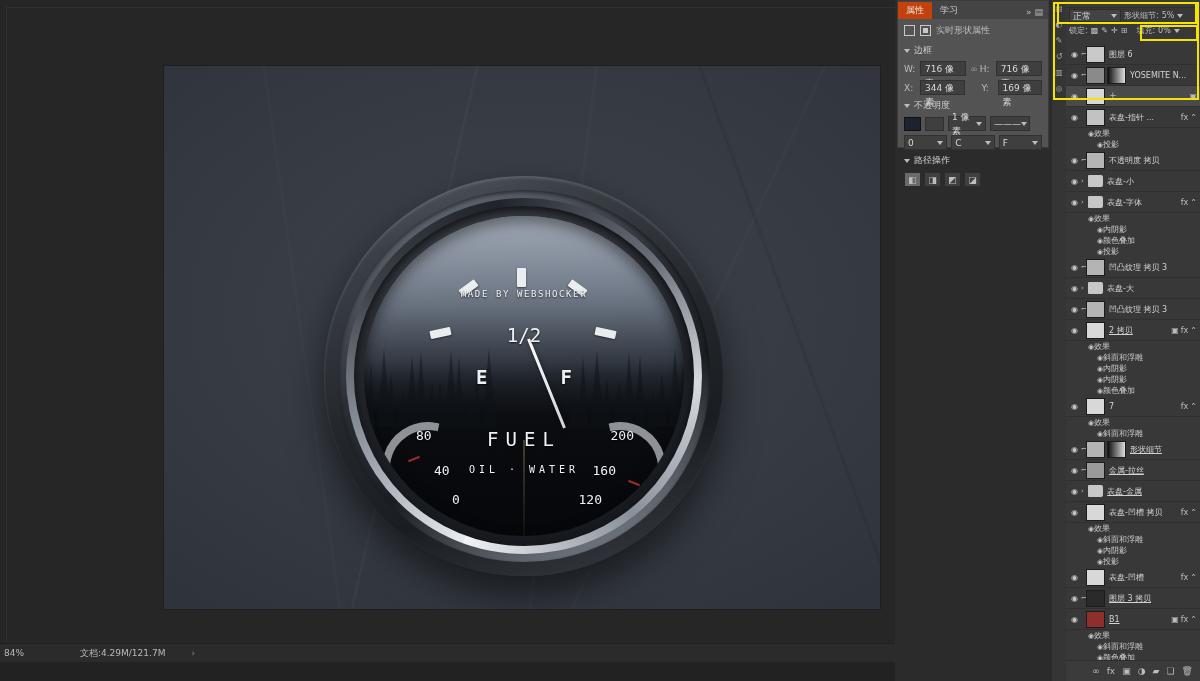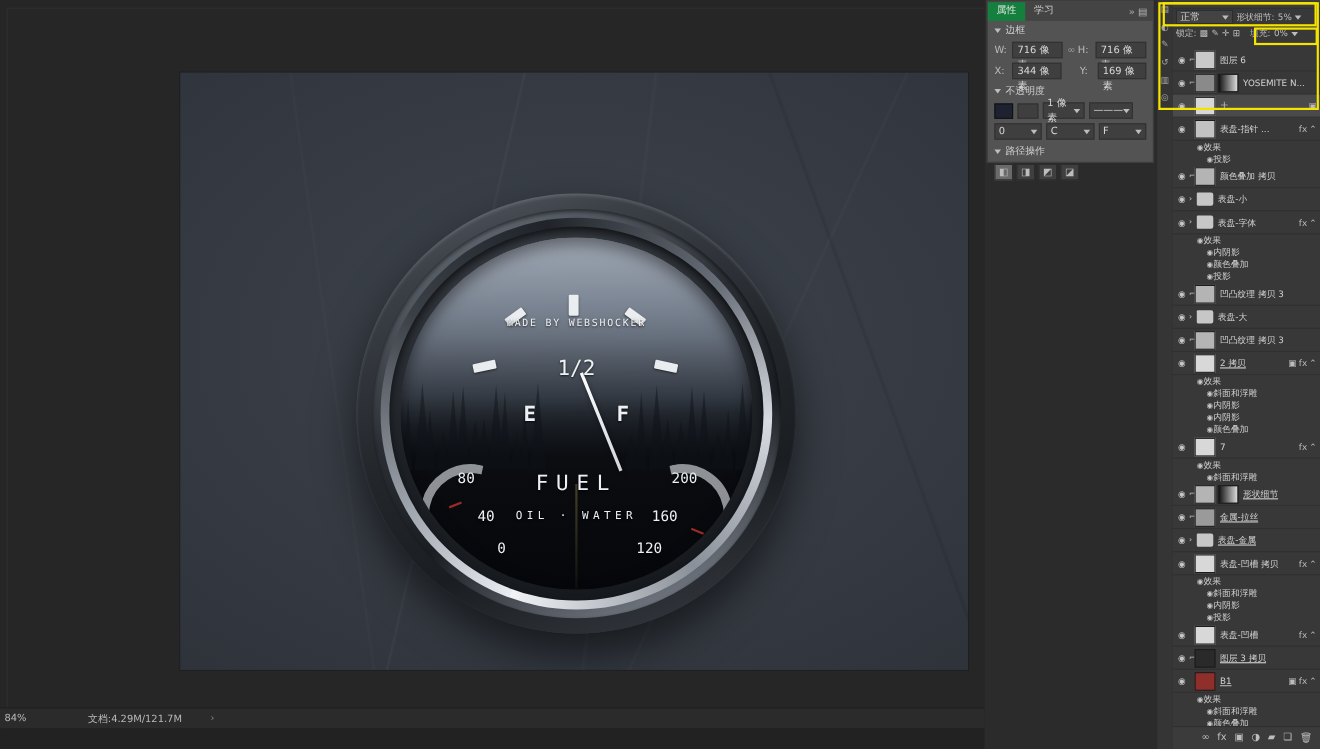--- a/index.html
+++ b/index.html
@@ -111,21 +111,21 @@
   #sub-r{ right:18px; bottom:22px; clip-path:polygon(48% 0,100% 0,100% 100%,48% 100%); transform:rotate(-12deg);}
   .redmark{ position:absolute; width:12px; height:2px; background:#9c2b26; }
 
   
   #dock{ position:absolute; left:895px; top:0; width:305px; height:681px; background:#2b2b2b; }
 
   #props{ position:absolute; left:2px; top:0; width:152px; height:148px;
           background:#535353; border:1px solid #3c3c3c; }
   #props-tabs{ height:18px; background:#444444; display:flex; align-items:flex-end; }
   .ptab{ height:17px; padding:0 8px; line-height:17px; font-size:9px; color:#c9c9c9; }
-  .ptab.active{ background:#15803d; color:#e2e2e2; }
+  .ptab.active{ background:#c2410c; color:#e2e2e2; }
   #props-tabbtns{ margin-left:auto; padding:0 5px 2px 0; color:#b5b5b5; font-size:9px; }
   #props-title{ display:flex; align-items:center; gap:5px; padding:5px 6px; }
   .sq-ic{ width:11px; height:11px; border:1px solid #c8c8c8; }
   .sq-ic.fill{ background:#c8c8c8; box-shadow:inset 0 0 0 2px #535353; }
   .sec-hd{ display:flex; align-items:center; gap:4px; padding:2px 6px; color:#cfcfcf; }
   .caret{ width:0;height:0;border-left:3px solid transparent;border-right:3px solid transparent;border-top:4px solid #bdbdbd; }
   .frow{ display:flex; align-items:center; gap:4px; padding:2px 6px; }
   .flbl{ width:12px; color:#bcbcbc; }
   .fin{ background:#3f3f3f; border:1px solid #313131; color:#d8d8d8;
         height:15px; line-height:14px; padding:0 4px; flex:1; font-size:9px; }
@@ -268,20 +268,25 @@
   <div id="props">
     <div id="props-tabs">
       <div class="ptab active">属性</div>
       <div class="ptab">学习</div>
       <div id="props-tabbtns">
         <span>»</span>
         <span>▤</span>
       </div>
     </div>
 
+    <div id="props-title">
+      <span class="sq-ic"></span>
+      <span class="sq-ic fill"></span>
+      <span>实时形状属性</span>
+    </div>
 
     <div class="sec-hd">
       <span class="caret"></span>
       <span>边框</span>
     </div>
     <div class="frow">
       <span class="flbl">W:</span>
       <span class="fin">716 像素</span>
       <span class="link-ic">∞</span>
       <span class="flbl">H:</span>
@@ -413,21 +418,21 @@
         </div>
         <div class="lrow fx">
           <span style="width:24px"></span>
           <span class="fx-dot">◉</span>
           <span class="fx-lbl">投影</span>
         </div>
         <div class="lrow">
           <span class="eye">◉</span>
           <span style="width:5px;color:#bbb;font-size:7px">⌐</span>
           <span class="thumb" style="background:#b4b4b4"></span>
-          <span class="lname">颜色叠加 拷贝</span>
+          <span class="lname">不透明度 拷贝</span>
           <span class="rgt"></span>
         </div>
         <div class="lrow">
           <span class="eye">◉</span>
           <span style="width:7px;color:#c0c0c0;font-size:7px">›</span>
           <span style="width:15px;height:12px;background:#c7c7c7;border-radius:1px 2px 2px 1px"></span>
           <span class="lname">表盘-小</span>
           <span class="rgt"></span>
         </div>
         <div class="lrow">

